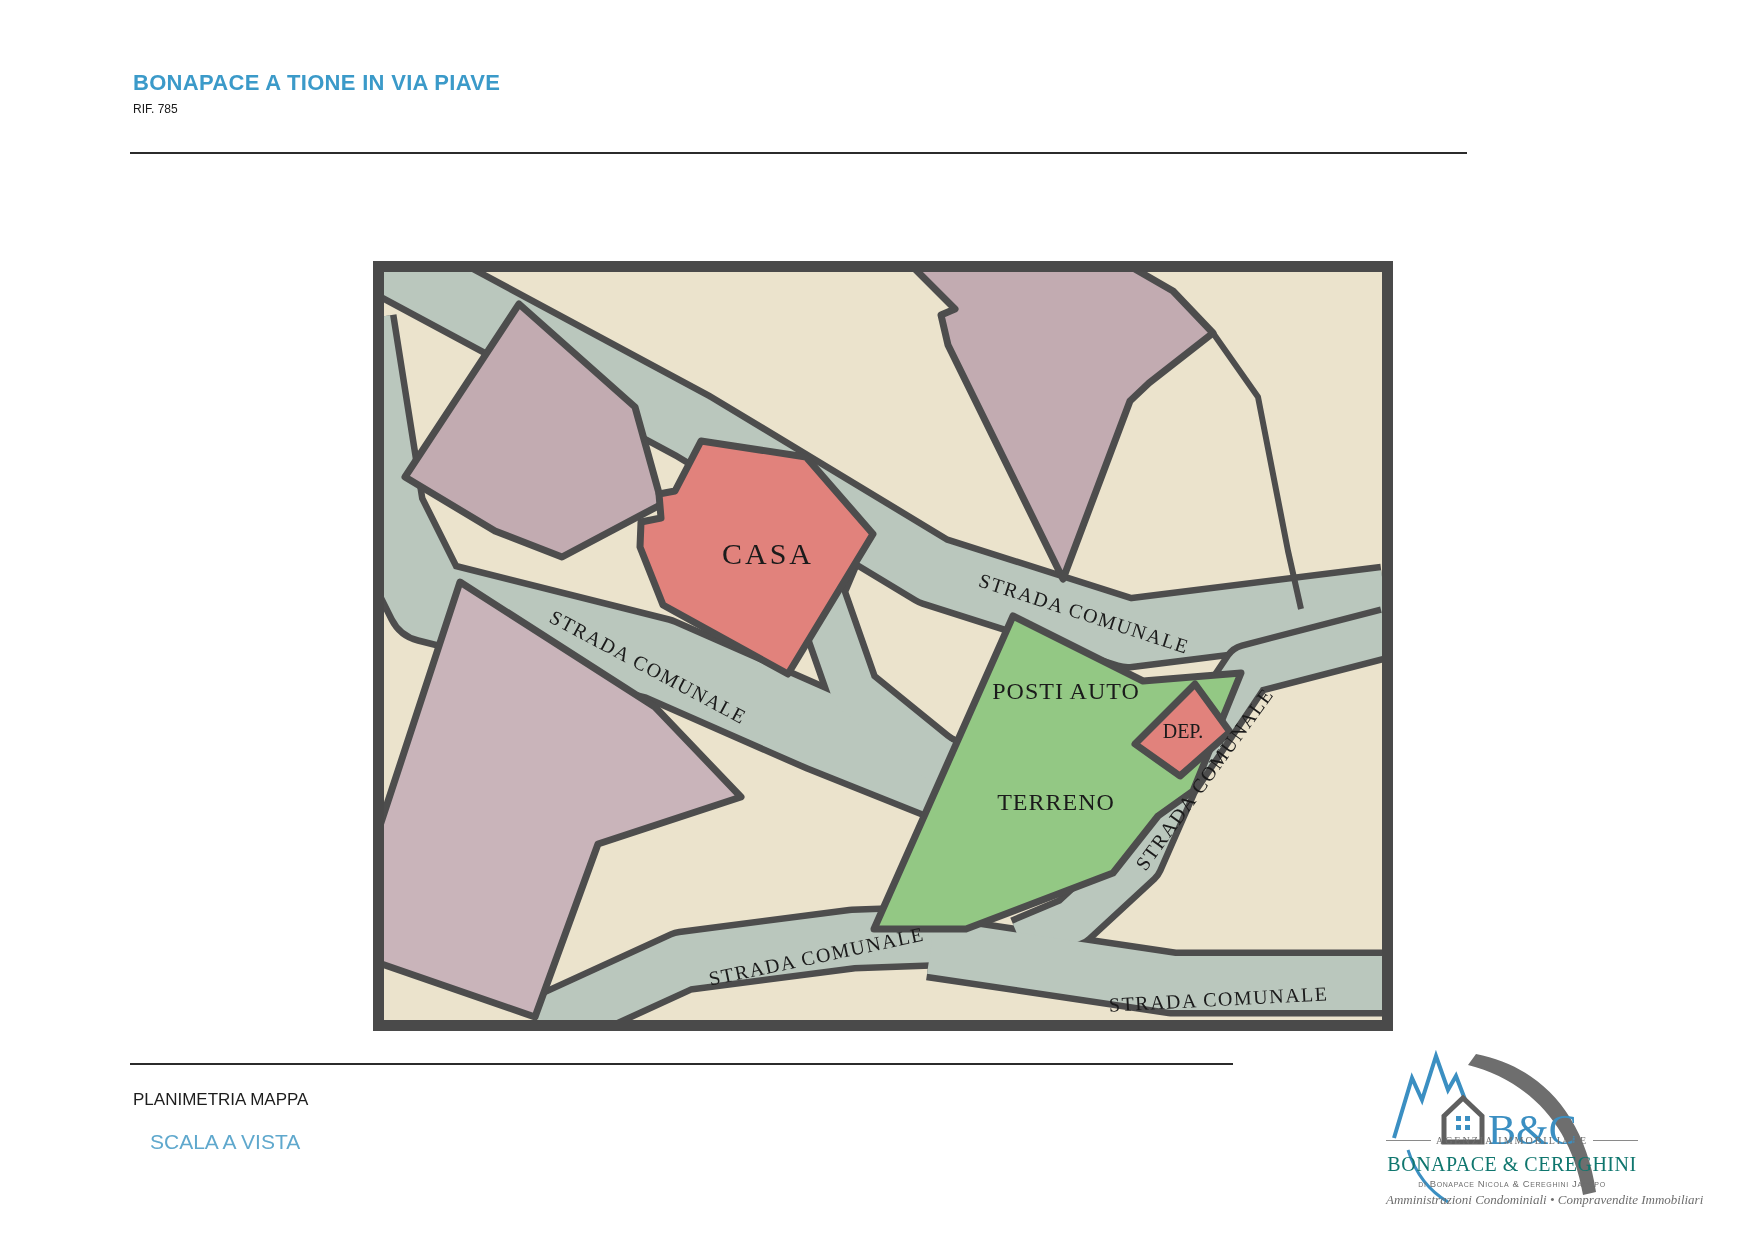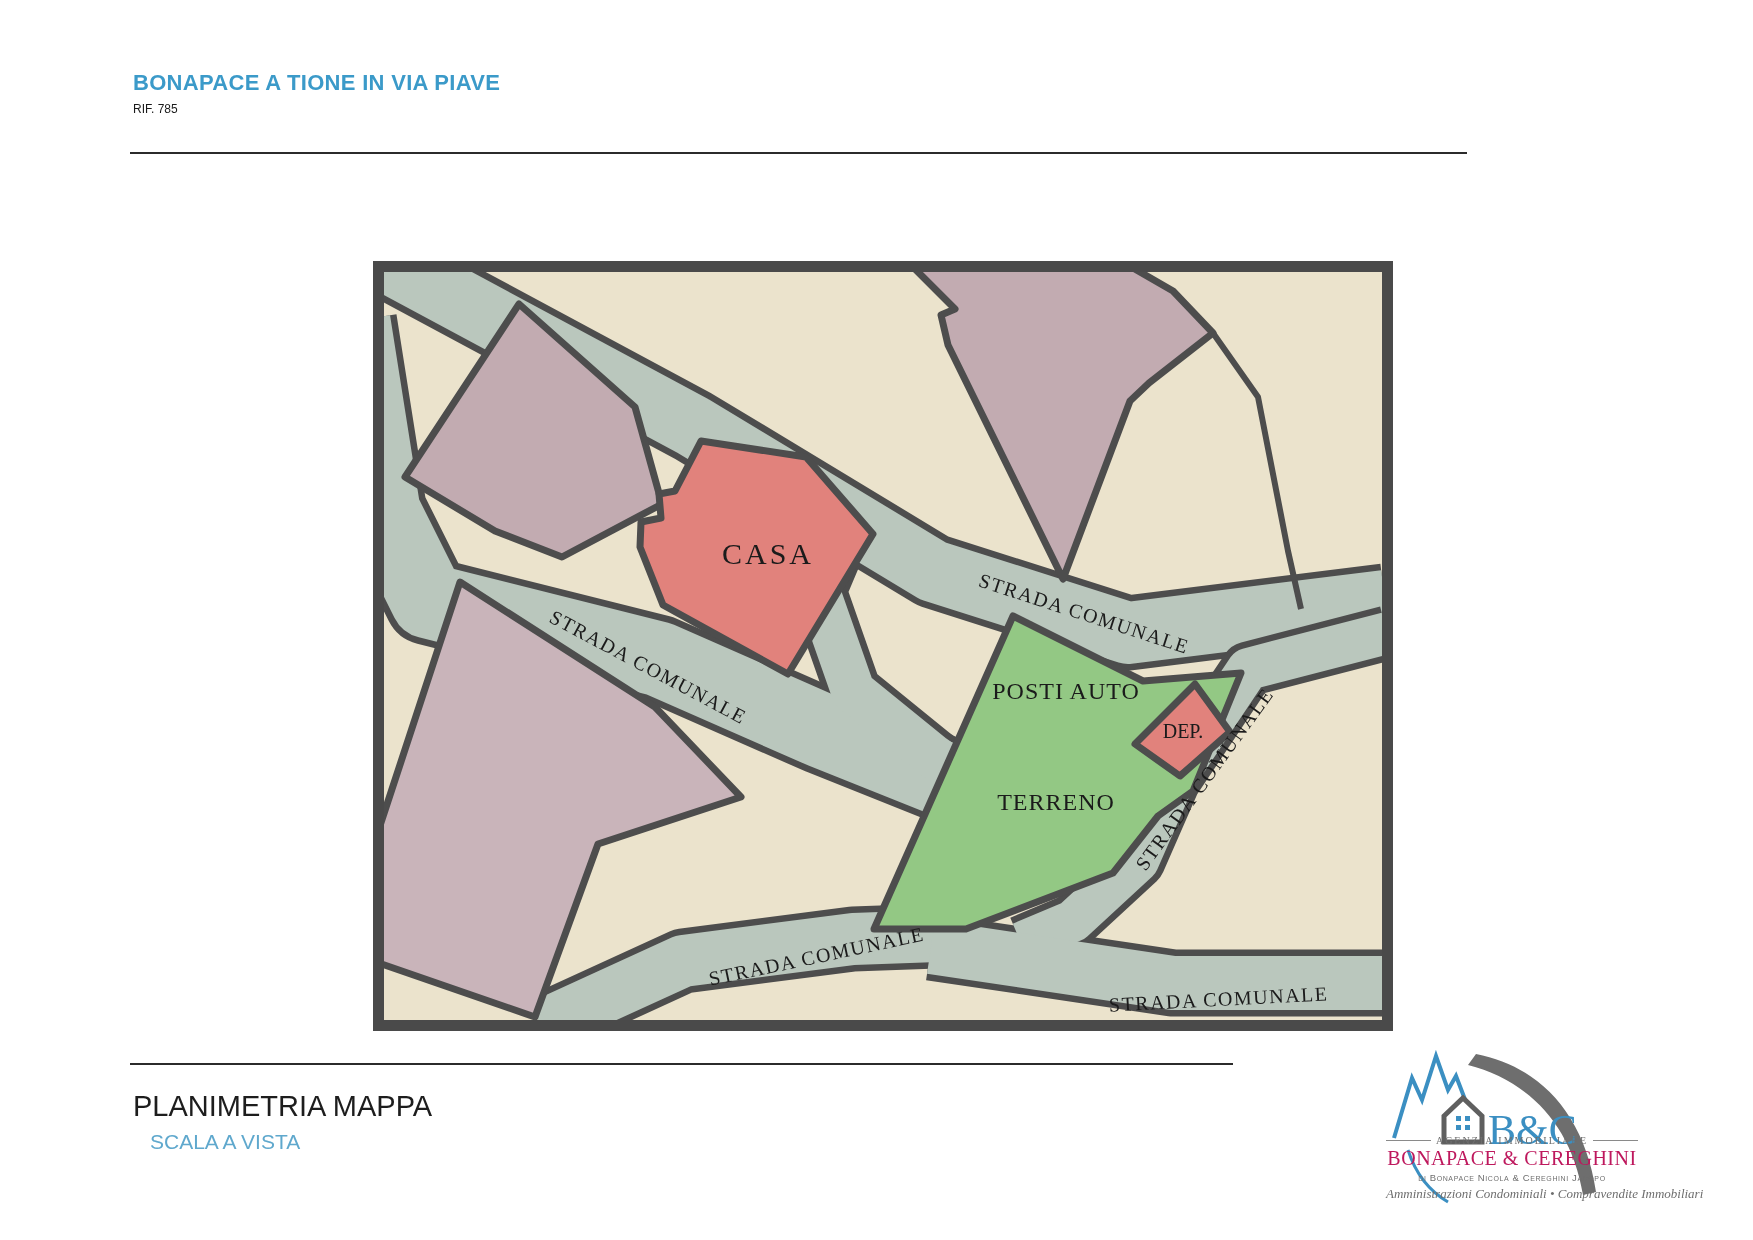--- a/index.html
+++ b/index.html
@@ -9,30 +9,30 @@
   }
   .header-title{
     position:absolute;left:133px;top:70px;font-size:22px;font-weight:bold;
     color:#3b9ac9;letter-spacing:.3px;
   }
   .header-ref{position:absolute;left:133px;top:102px;font-size:12px;color:#1a1a1a;}
   .rule{position:absolute;background:#2b2b2b;height:2px;}
   .rule-top{left:130px;top:152px;width:1337px;}
   .rule-bottom{left:130px;top:1063px;width:1103px;}
   .map-wrap{position:absolute;left:373px;top:221px;width:1020px;height:704px;margin-top:40px;}
-  .footer-caption{position:absolute;left:133px;top:1090px;font-size:29px;color:#1d1d1d;}
+  .footer-caption{position:absolute;left:133px;top:1090px;font-size:17px;color:#1d1d1d;}
   .footer-scale{position:absolute;left:150px;top:1130px;font-size:21px;color:#5fa8cd;}
   .logo{position:absolute;left:1386px;top:1050px;width:252px;height:155px;}
   .logo svg{position:absolute;left:0;top:0;}
   .logo-text{position:absolute;left:0;top:85px;width:252px;text-align:center;}
   .logo-tagline{display:flex;align-items:center;gap:5px;color:#6e6e6e;
     font-family:"Liberation Serif","DejaVu Serif",serif;font-size:10px;letter-spacing:2px;justify-content:flex-end;}
   .logo-tagline:before,.logo-tagline:after{content:"";flex:1;height:1px;background:#8a8a8a;}
   .logo-company{font-family:"Liberation Serif","DejaVu Serif",serif;font-size:20px;
-    color:#be185d;letter-spacing:.5px;margin-top:1px;white-space:nowrap;}
+    color:#0f766e;letter-spacing:.5px;margin-top:7px;white-space:nowrap;}
   .logo-owners{font-family:Liberation Sans, sans-serif;font-size:9.5px;
     color:#6e6e6e;font-variant:small-caps;letter-spacing:.6px;margin-top:2px;white-space:nowrap;}
   .logo-services{font-family:"Liberation Serif","DejaVu Serif",serif;font-size:13px;
     font-style:italic;color:#6e6e6e;margin-top:3px;white-space:nowrap;}
   .map-label{font-family:"Liberation Serif","DejaVu Serif",serif;fill:#1b1b1b;}
 </style>
 </head>
 <body>
 
 <div class="header-title">BONAPACE A TIONE IN VIA PIAVE</div>

